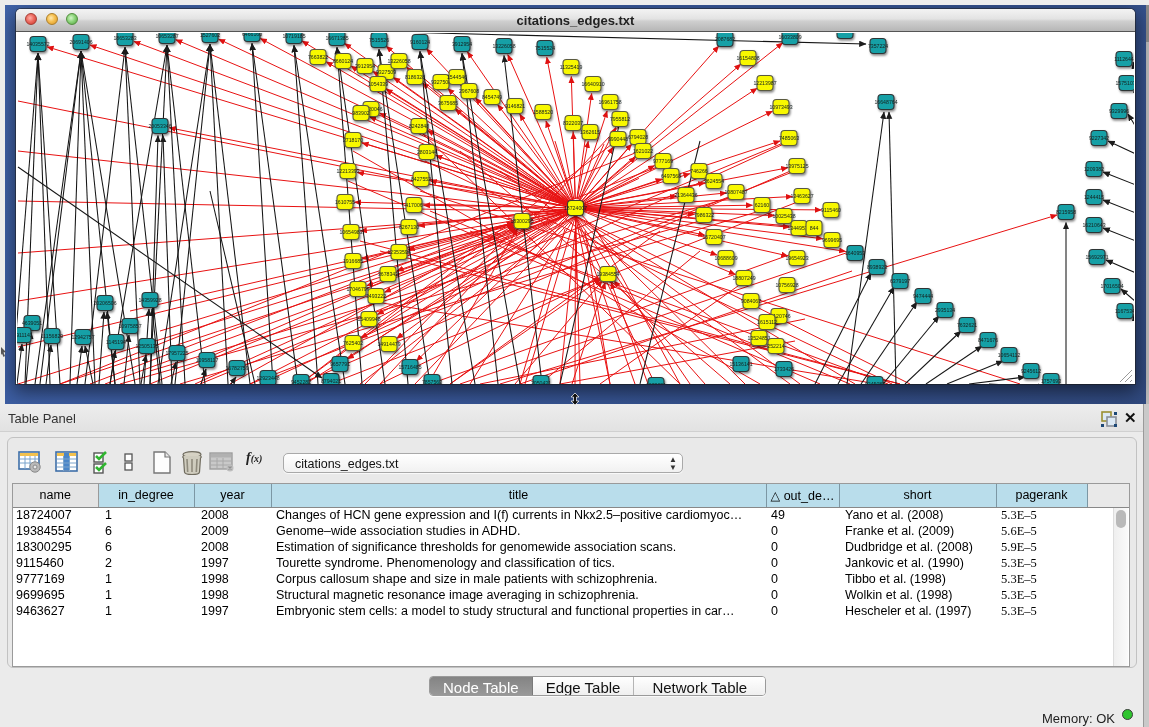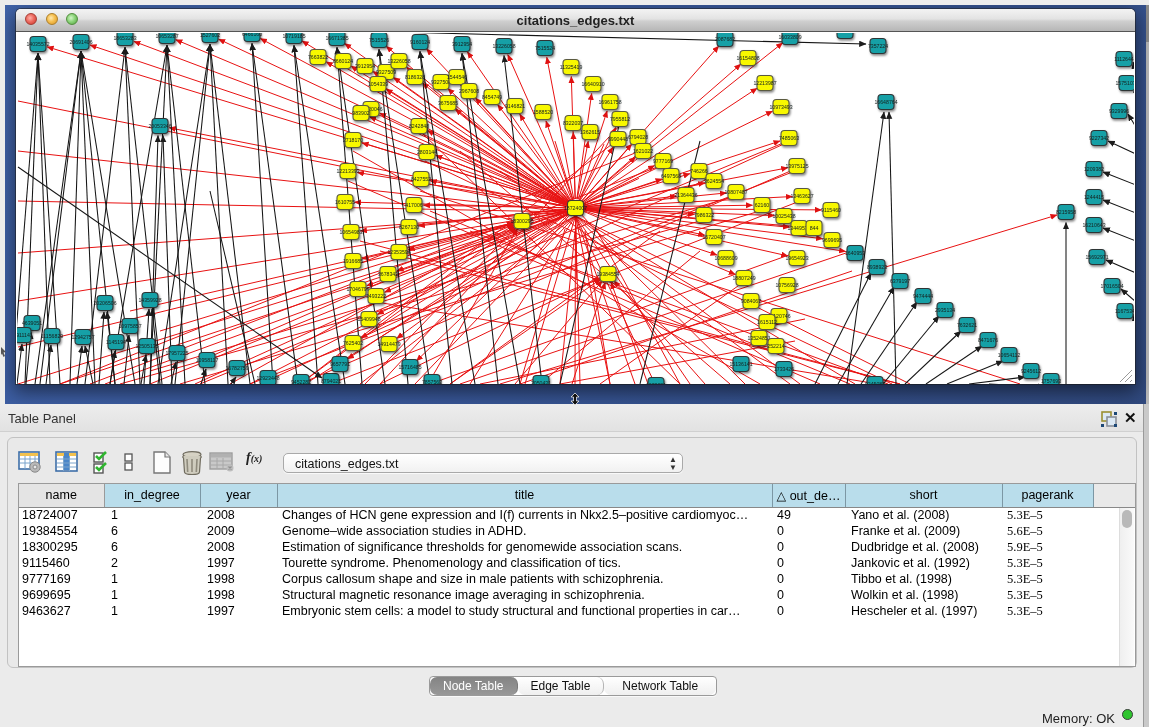--- a/index.html
+++ b/index.html
@@ -34,39 +34,39 @@
 #tp-x{position:absolute;left:1124px;top:5px;font-size:15px;font-weight:bold;color:#111;}
 #tp-float{position:absolute;left:1101px;top:7px;}
 #panel{position:absolute;left:7px;top:33px;width:1130px;height:231px;background:#e9e9e9;border:1px solid #c2c2c2;border-radius:6px;}
 
 #toolbar{position:absolute;left:8px;top:8px;height:30px;width:1100px;}
 .tbi{position:absolute;top:4px;}
 #dropdown{position:absolute;left:267px;top:7px;width:400px;height:20px;background:linear-gradient(#ffffff,#f1f1f1);border:1px solid #a9a9a9;border-radius:5px;box-shadow:0 1px 1px rgba(255,255,255,0.8);}
 #dropdown span{position:absolute;left:11px;top:3px;font-size:12.5px;color:#111;}
 #dd-arrows{position:absolute;right:5px;top:2px;font-size:8px;color:#333;line-height:8px;text-align:center;}
 
-#tbl-wrap{position:absolute;left:10px;top:45px;width:1118px;height:184px;background:#fff;border:1px solid #9a9a9a;overflow:hidden;}
+#tbl-wrap{position:absolute;left:4px;top:45px;width:1118px;height:184px;background:#fff;border:1px solid #9a9a9a;overflow:hidden;}
 table{border-collapse:collapse;table-layout:fixed;width:1116px;font-size:12.5px;color:#000;}
 th{height:23px;font-weight:normal;font-size:12.5px;background:#b9ddeb;border-right:1px solid #7c97a4;border-bottom:1px solid #888;padding:0;text-align:center;}
 th.c1{background:#e4e4e4;border-right:1px solid #9a9a9a;}
 th.c8{background:#e9e9e9;border-right:none;}
 td{height:16px;padding:0 0 0 3px;white-space:nowrap;overflow:hidden;}
 td.c1{padding-left:3px;}
 td.c2{padding-left:7px;}
 td.c3{padding-left:7px;}
 td.c4{padding-left:5px;}
 td.c5{padding-left:5px;}
 td.c6{padding-left:6px;}
 td.c7{padding-left:5px;font-family:Liberation Serif, serif;}
 
 #sb{position:absolute;right:1px;top:24px;width:15px;height:159px;background:linear-gradient(to right,#efefef,#fafafa);border-left:1px solid #ddd;}
 #sb-thumb{position:absolute;left:2px;top:2px;width:10px;height:18px;background:#b9b9b9;border-radius:5px;}
 
 #segs{position:absolute;left:429px;top:272px;height:20px;display:flex;border:1px solid #9a9a9a;border-radius:4px;overflow:hidden;background:#fff;box-shadow:0 1px 0 rgba(255,255,255,0.7);}
-.seg{height:100%;font-size:12px;padding:2px 13px 0 13px;background:linear-gradient(#ffffff,#efefef);color:#111;border-right:1px solid #b5b5b5;border-radius:7px;}
+.seg{height:100%;font-size:15px;padding:2px 13px 0 13px;background:linear-gradient(#ffffff,#efefef);color:#111;border-right:1px solid #b5b5b5;}
 .seg.sel{background:linear-gradient(#848484,#989898);color:#fff;border-right:1px solid #7a7a7a;}
 .seg:last-child{border-right:none;}
 
 #rsb{position:absolute;left:1143px;top:404px;width:6px;height:323px;background:#c9c9c9;border-left:1px solid #9a9a9a;}
 
 #mem{position:absolute;left:0px;top:704px;width:1143px;height:23px;}
 #mem span{position:absolute;right:28px;top:7px;font-size:13px;color:#222;}
 #memdot{position:absolute;right:10px;top:5px;width:11px;height:11px;border-radius:50%;background:#2fc52f;border:1.5px solid #3c3c3c;}
 </style>
 </head>
@@ -1026,21 +1026,21 @@
                 <td class="c6">Dudbridge et al. (2008)</td>
                 <td class="c7">5.9E–5</td>
                 <td class="c8"></td>
               </tr>
               <tr>
                 <td class="c1">9115460</td>
                 <td class="c2">2</td>
                 <td class="c3">1997</td>
                 <td class="c4">Tourette syndrome. Phenomenology and classification of tics.</td>
                 <td class="c5">0</td>
-                <td class="c6">Jankovic et al. (1992)</td>
+                <td class="c6">Jankovic et al. (1990)</td>
                 <td class="c7">5.3E–5</td>
                 <td class="c8"></td>
               </tr>
               <tr>
                 <td class="c1">9777169</td>
                 <td class="c2">1</td>
                 <td class="c3">1998</td>
                 <td class="c4">Corpus callosum shape and size in male patients with schizophrenia.</td>
                 <td class="c5">0</td>
                 <td class="c6">Tibbo et al. (1998)</td>

